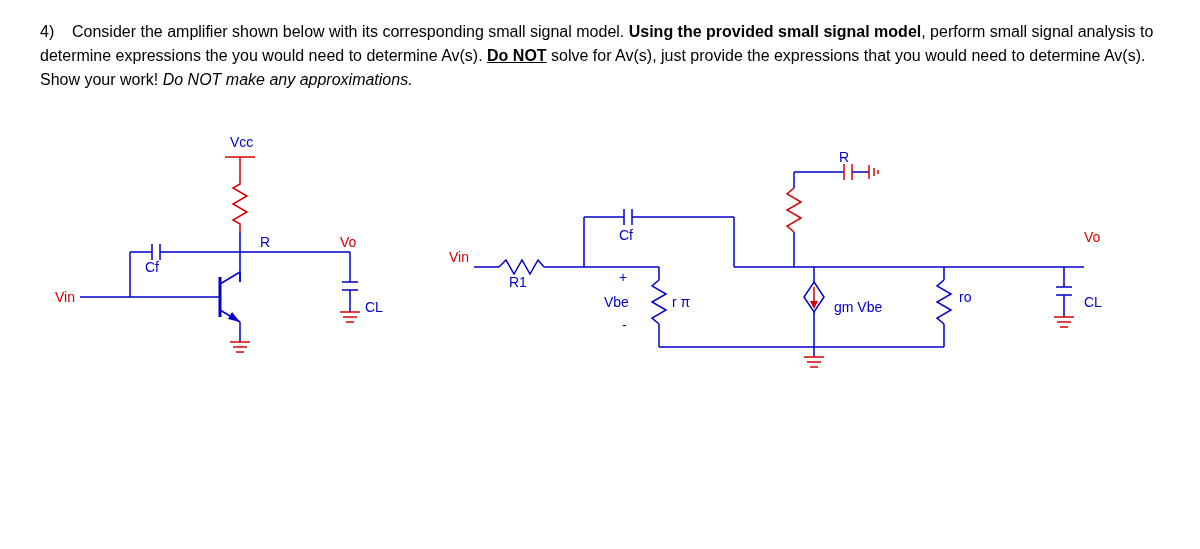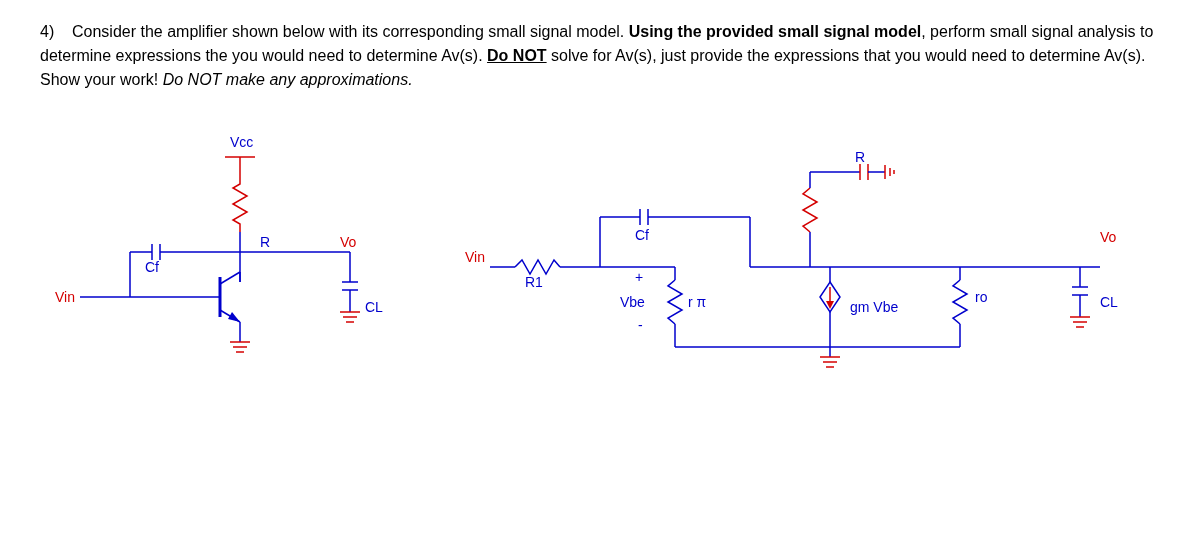--- a/index.html
+++ b/index.html
@@ -18,21 +18,21 @@
       font-weight: bold;
     }
     .question-text i {
       font-style: italic;
     }
     .question-text u {
       text-decoration: underline;
     }
     .circuits {
       display: flex;
-      gap: 60px;
+      gap: 44px;
     }
     .circuit-svg {
       flex-shrink: 0;
     }
     .label {
       font-family: Arial, sans-serif;
       font-size: 14px;
     }
     .red { fill: #d40000; }
     .blue { fill: #0000cc; }

